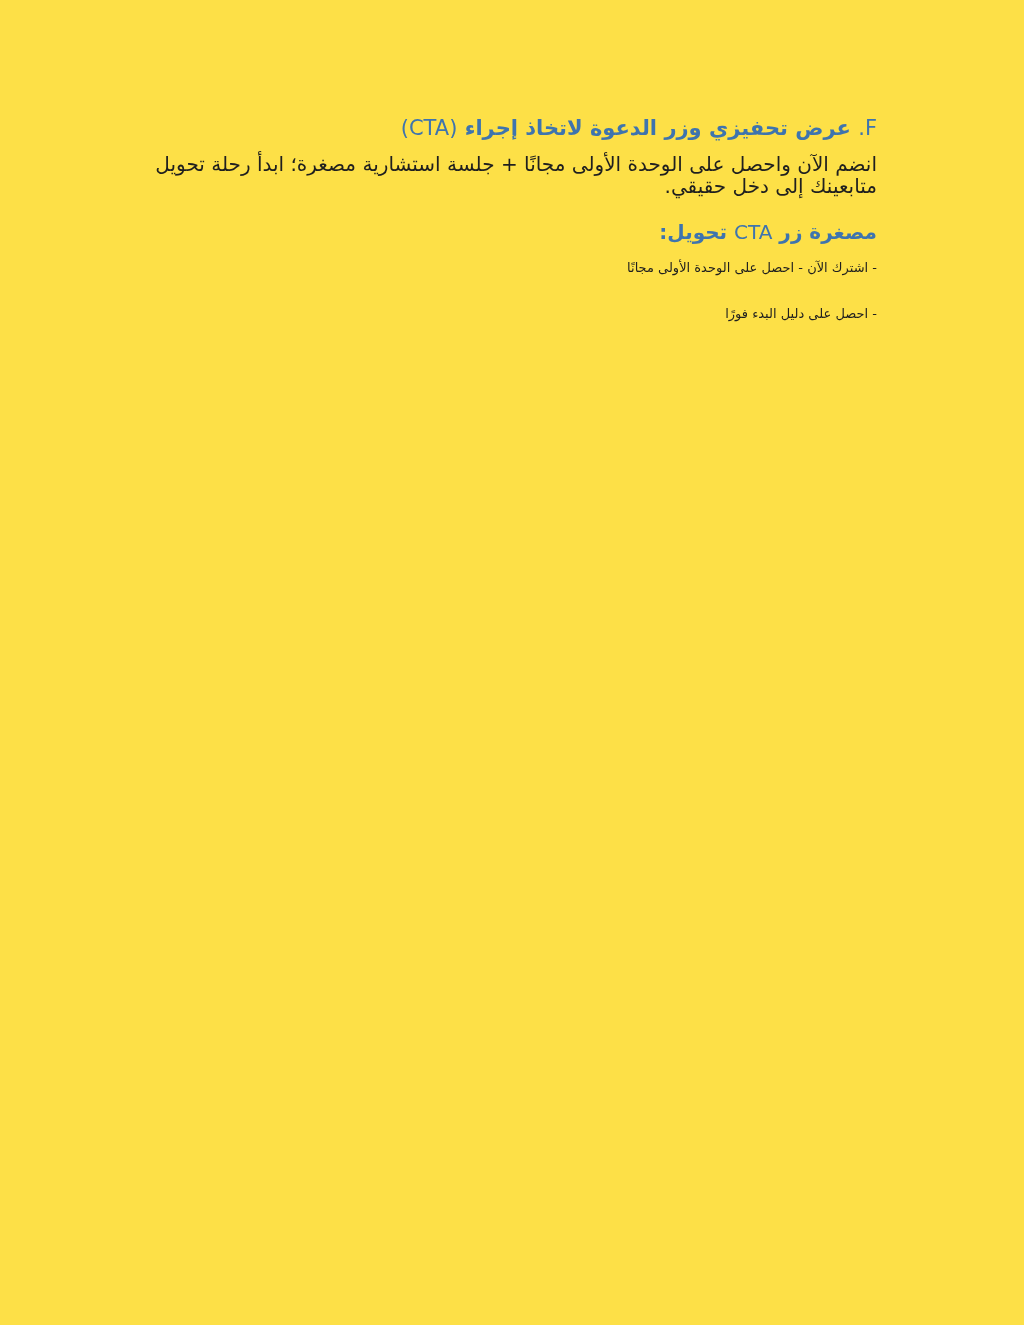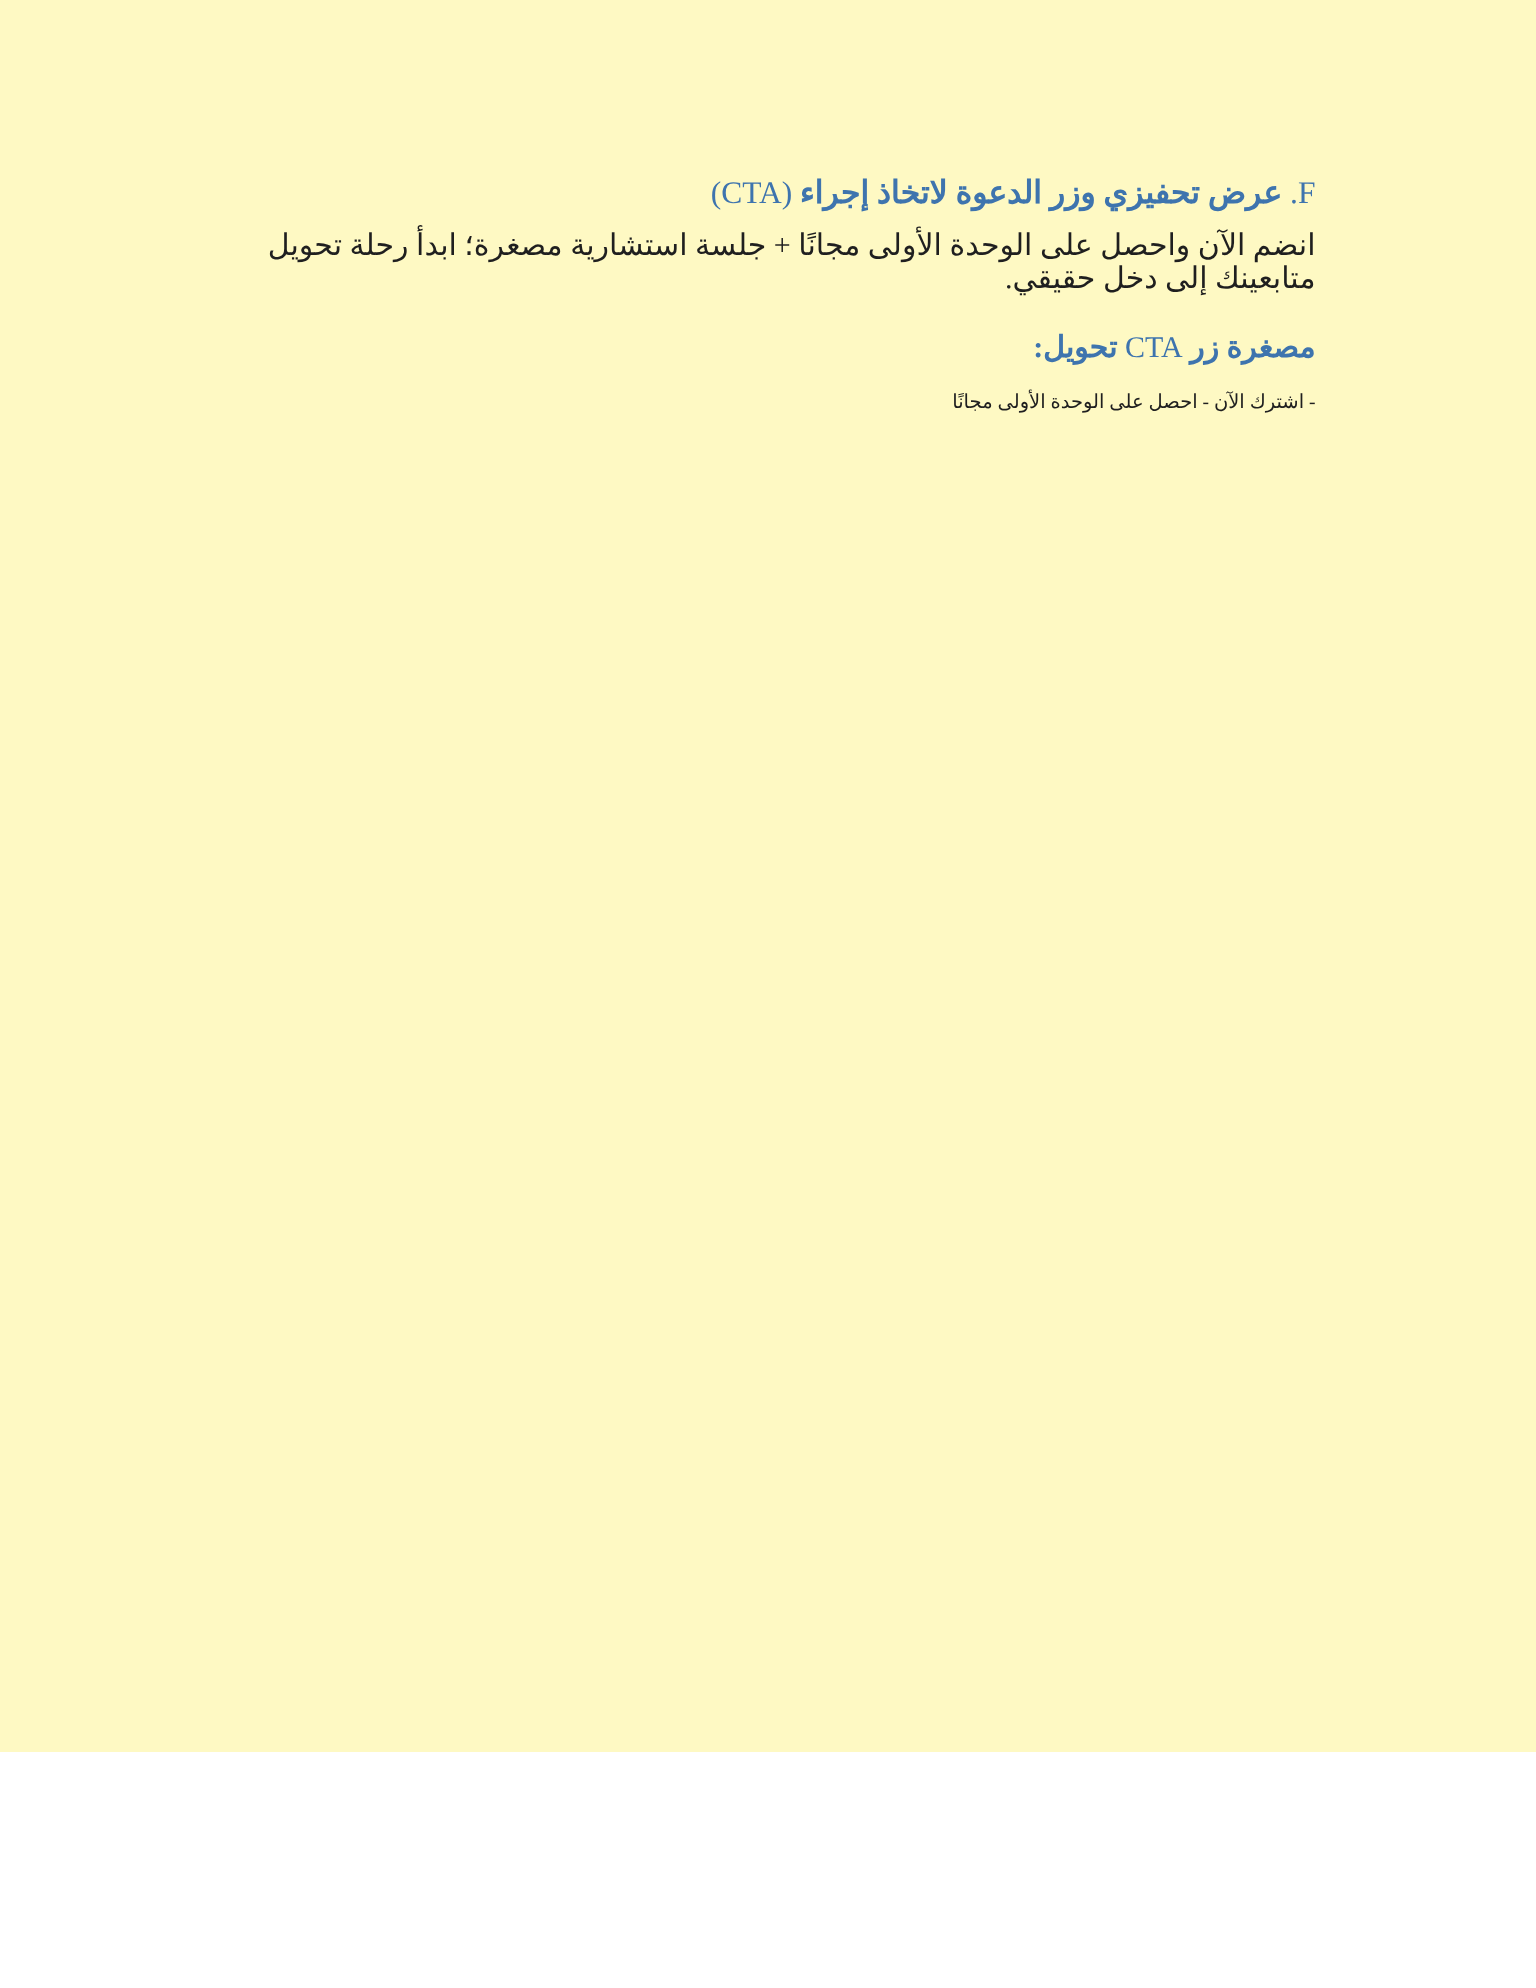--- a/index.html
+++ b/index.html
@@ -7,24 +7,23 @@
   html, body {
     width: 1024px;
     height: 1325px;
     background: #ffffff;
     font-family: "DejaVu Sans", sans-serif;
     overflow: hidden;
   }
 
   .page {
     width: 1024px;
-    height: 1168px;
-    background: #fef9c3;
+    height: 1325px;
+    background: #fde047;
     direction: rtl;
-    font-family: Liberation Serif, serif;
   }
 
   .content {
     padding: 112px 147px 0 147px;
     text-align: right;
     direction: rtl;
   }
 
   .heading {
     color: #3e74ae;
@@ -71,15 +70,16 @@
 
     <h2 class="heading"><span class="heading-prefix">F.</span><span class="heading-title"> عرض تحفيزي وزر الدعوة لاتخاذ إجراء </span><span class="heading-paren">(CTA)</span></h2>
 
     <p class="intro">انضم الآن واحصل على الوحدة الأولى مجانًا + جلسة استشارية مصغرة؛ ابدأ رحلة تحويل متابعينك إلى دخل حقيقي.</p>
 
     <h3 class="subheading"><span>مصغرة زر </span><span class="subheading-latin">CTA</span><span> تحويل:</span></h3>
 
     <p class="cta-line">- اشترك الآن - احصل على الوحدة الأولى مجانًا</p>
 
 
+    <p class="cta-line">- احصل على دليل البدء فورًا</p>
 
   </div>
 </div>
 
 </body></html>

